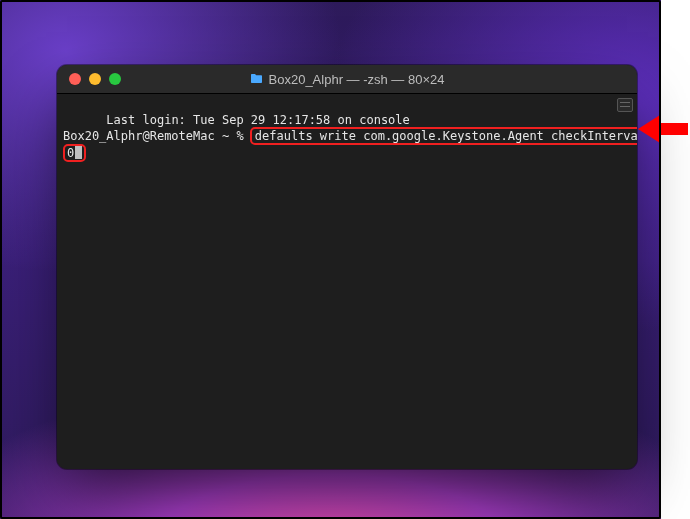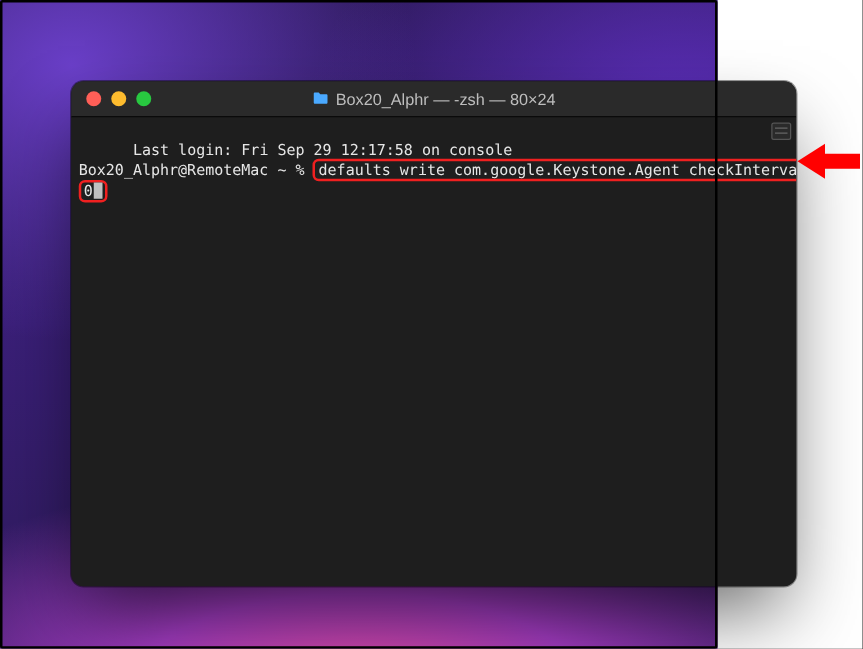--- a/index.html
+++ b/index.html
@@ -1,17 +1,17 @@
 <!DOCTYPE html>
 <html><head>
 <meta charset="utf-8">
 <style>
   html,body{margin:0;padding:0;width:690px;height:519px;overflow:hidden;font-family:-apple-system,Helvetica,Arial,sans-serif;}
   .desktop{
-    width:574px;height:519px;position:relative;
+    width:661px;height:519px;position:relative;
     background:
       radial-gradient(ellipse 500px 400px at 10% 10%, #6a3fc8 0%, rgba(106,63,200,0) 55%),
       radial-gradient(ellipse 500px 380px at 95% 20%, #5e2fbf 0%, rgba(94,47,191,0) 60%),
       radial-gradient(ellipse 700px 280px at 50% 105%, #e04aa0 0%, #a13bc0 25%, rgba(94,47,191,0) 60%),
       linear-gradient(180deg,#2d1a5a 0%, #3a1f78 50%, #2d1a5a 100%);
   }
   .window{
     position:absolute;left:57px;top:65px;width:580px;height:404px;
     background:#1e1e1e;border-radius:10px;
     box-shadow:0 30px 60px -10px rgba(0,0,0,.6),0 0 0 1px rgba(0,0,0,.4);
@@ -78,21 +78,21 @@
       <div class="title">
         <span class="folder">
           <svg width="13" height="11" viewBox="0 0 13 11">
               <path fill="#4aa9ff" d="M1 2c0-.6.4-1 1-1h3l1.2 1.3H11c.6 0 1 .4 1 1V9c0 .6-.4 1-1 1H2c-.6 0-1-.4-1-1V2z"></path>
             </svg>
         </span><span>Box20_Alphr — -zsh — 80×24</span>
       </div>
     </div>
 
     <div class="termbody">
-      <div class="scrollcorner"></div><span>Last login: Fri Sep 29 12:17:58 on console</span>
+      <div class="scrollcorner"></div><span>Last login: Tue Sep 29 12:17:58 on console</span>
 <span>Box20_Alphr@RemoteMac ~ % </span><span class="hl"><span>defaults write com.google.Keystone.Agent checkInterval</span></span>
 <span class="hl2"><span>0</span><span class="cursor"></span></span>
     </div>
   </div>
 
   <div class="arrow">
     <div class="head"></div>
       <div class="shaft"></div>
   </div>
 

